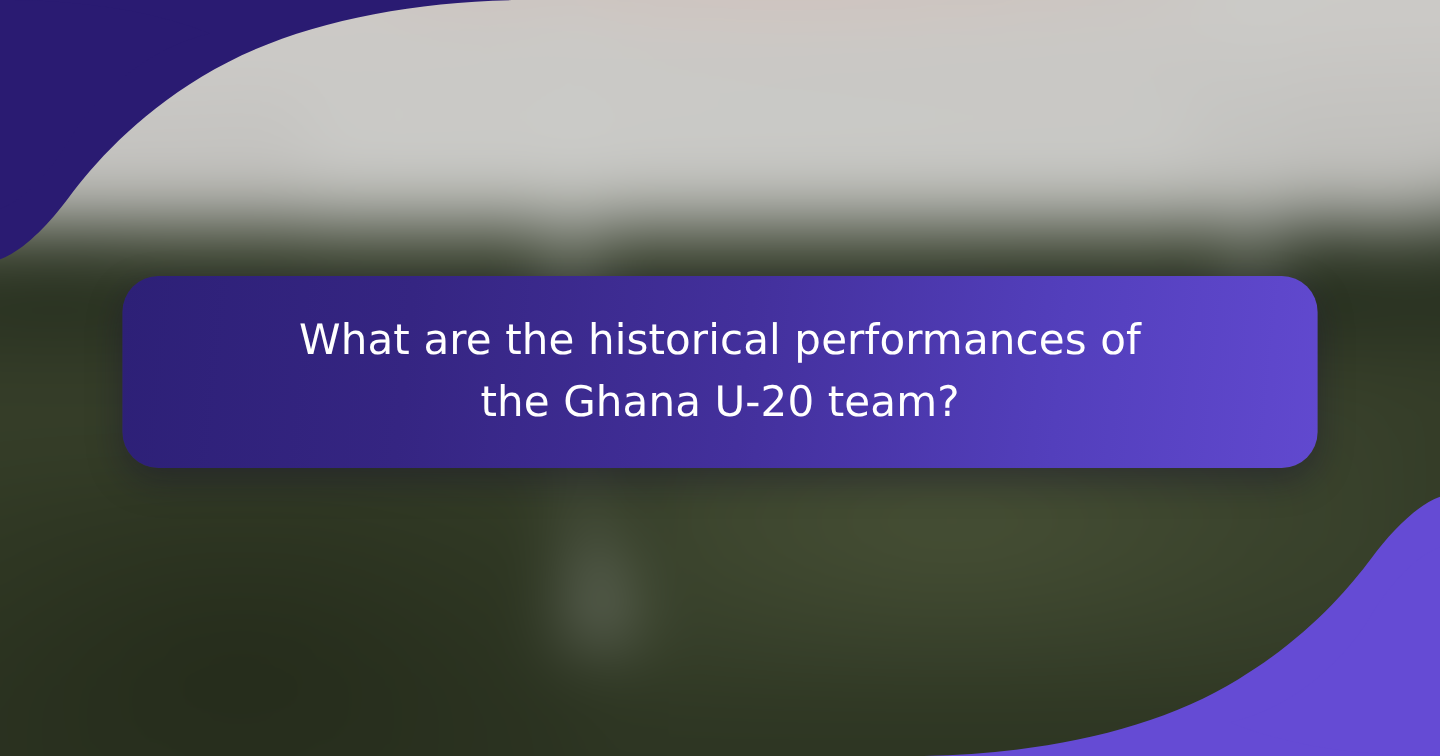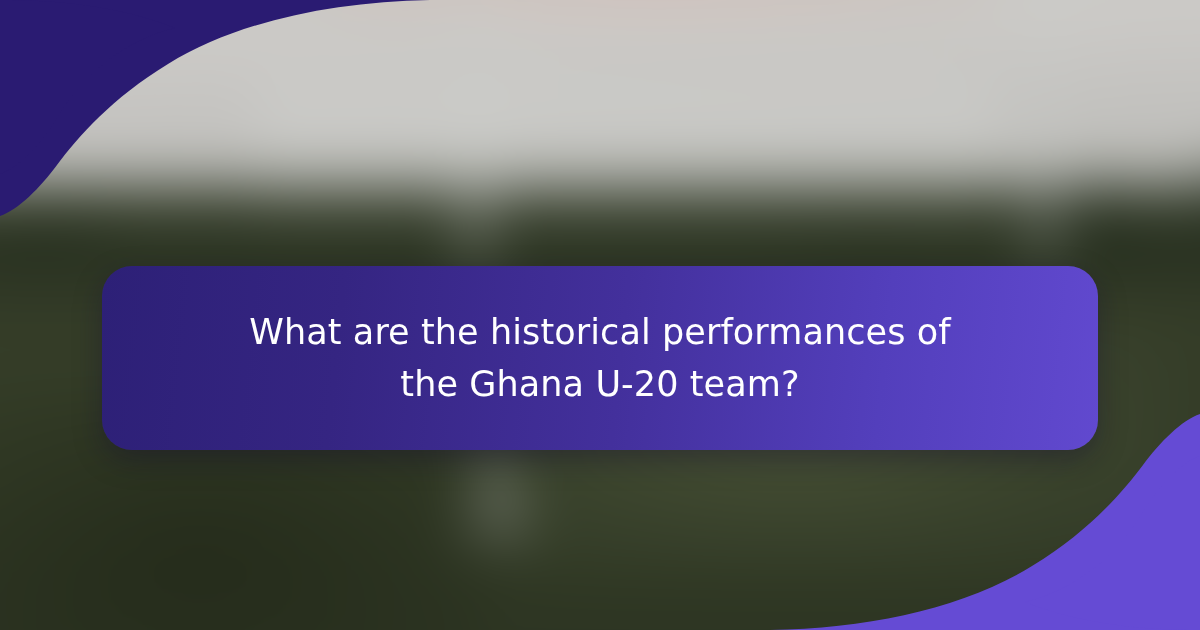--- a/index.html
+++ b/index.html
@@ -120,30 +120,29 @@
   }
   .swoosh-tl { left: 0; top: 0; }
   .swoosh-br { right: 0; bottom: 0; }
 
   
   .card {
     position: absolute;
     left: 102px;
     top: 230px;
     width: 996px;
-    height: 184px;
+    height: 160px;
     border-radius: 30px;
     background: linear-gradient(96deg, #2d2077 0%, #352582 24%, #43309c 52%, #533fbc 78%, #6149cf 100%);
     box-shadow: 0 10px 28px rgba(18,12,48,0.35);
     display: flex;
     align-items: center;
     justify-content: center;
     box-sizing: border-box;
     padding: 0 56px;
-    margin-top: 36px;
   }
   .card-text {
     color: #ffffff;
     font-size: 35px;
     line-height: 52px;
     font-weight: 400;
     text-align: center;
     letter-spacing: 0.1px;
     max-width: 770px;
   }

